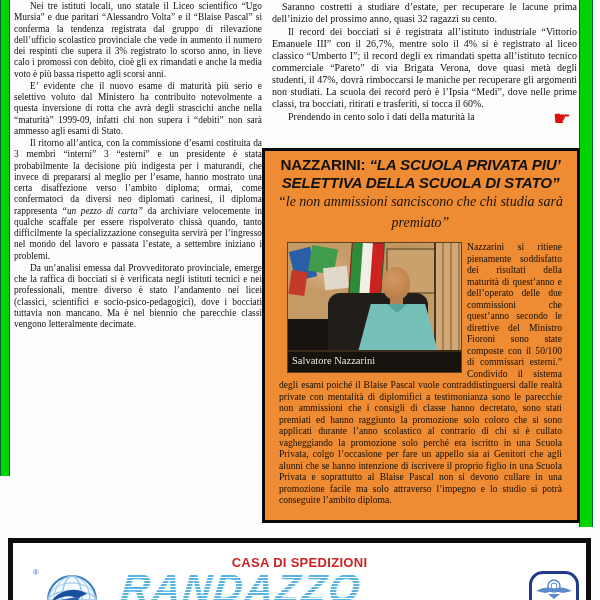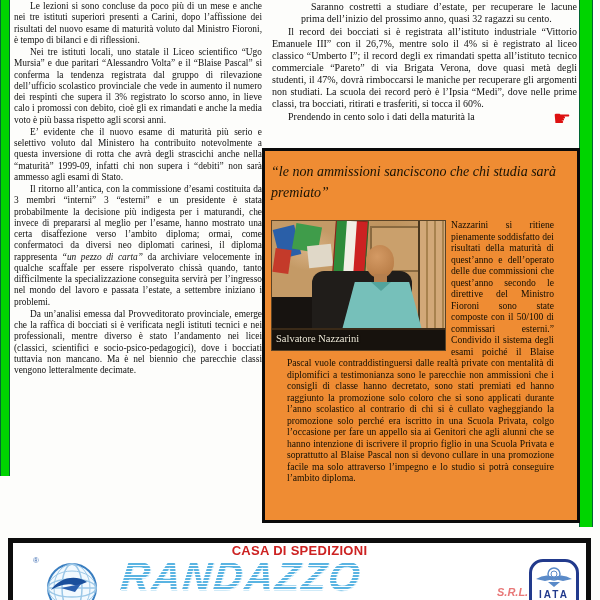--- a/index.html
+++ b/index.html
@@ -7,33 +7,33 @@
         font-family:"Liberation Serif",serif;color:#121212;}
   
   .stripe{position:absolute;background:#00d400;border-left:1px solid #063;border-right:1px solid #063;}
   .stripe-left{left:0;top:0;width:8px;height:476px;}
   .stripe-right{left:579px;top:0;width:12px;height:527px;}
   
   .col{position:absolute;text-align:justify;}
   .col-left{left:14px;top:1px;width:248px;font-size:9.4px;line-height:11.25px;}
   .col-right{left:272px;top:1px;width:305px;font-size:10px;line-height:12px;}
   .col p{margin:0 0 1px 0;text-indent:16px;}
-  .col p.noind{text-indent:10px;margin-left:29px;}
+  .col p.noind{text-indent:10px;}
   .hand{float:right;color:#dd1111;font-size:20px;line-height:14px;font-family:"DejaVu Sans",sans-serif;margin-right:6px;}
   
   .feature-box{position:absolute;left:262px;top:148px;width:318px;height:375px;box-sizing:border-box;
                background:#ef8c33;border:3px solid #0a0a0a;padding:5px 7px 4px 6px;}
   .headline{font-family:"Liberation Sans",sans-serif;font-weight:bold;text-align:center;
             font-size:15.2px;line-height:17.5px;color:#111;letter-spacing:-0.2px;}
   .headline .hquote{font-style:italic;}
-  .subtitle{font-style:italic;font-size:14px;line-height:21px;color:#181204;margin-top:5px;}
+  .subtitle{font-style:italic;text-align:center;font-size:14px;line-height:21px;color:#181204;}
   .box-body{margin-top:7px;font-size:9.6px;line-height:11.5px;text-align:justify;color:#120d02;}
-  .box-body p{margin:16px;}
+  .box-body p{margin:8px;}
   
-  .photo{position:relative;float:left;width:175px;height:131px;margin:1px 5px 2px 0;
+  .photo{position:relative;float:left;width:175px;height:131px;margin:1px 5px 2px 16px;
          overflow:hidden;background:
          radial-gradient(46px 30px at 22% 22%, #d8b184 0%, rgba(216,177,132,0) 70%),
          radial-gradient(56px 36px at 66% 14%, #b98c55 0%, rgba(185,140,85,0) 70%),
          radial-gradient(64px 44px at 62% 62%, #d3a875 0%, rgba(211,168,117,0) 70%),
          #c49a66;border:1px solid #5a4326;box-sizing:border-box;}
   .ph{position:absolute;}
   .ph-frame{left:98px;top:5px;width:50px;height:42px;border:2px solid #8a6a40;background:#caa06c;}
   .ph-pillar{right:0;top:0;width:25px;height:131px;
              background:repeating-linear-gradient(90deg,#d2a878 0 6px,#a8824e 6px 8px);
              border-left:2px solid #4a371e;}
@@ -53,21 +53,21 @@
   .ph-shirt{left:70px;top:61px;width:80px;height:48px;background:#76c0ba;
             clip-path:polygon(16% 0,84% 0,100% 100%,0 100%);}
   .ph-collar{left:99px;top:61px;width:20px;height:9px;background:#53a49c;
              clip-path:polygon(0 0,100% 0,50% 100%);}
   .ph-desk{left:0;top:107px;width:175px;height:24px;background:#17120d;border-top:2px solid #3a2a18;}
   .ph-caption{left:4px;bottom:6px;color:#f0ead8;font-size:10.5px;font-family:"Liberation Serif",serif;
               text-shadow:0 0 2px #000;}
   
   .ad{position:absolute;left:8px;top:538px;width:583px;height:80px;box-sizing:border-box;
       background:#ffffff;border:5px solid #0d0d0d;}
-  .ad-tagline{margin-top:0;text-align:center;color:#cc2222;font-family:"Liberation Sans",sans-serif;
+  .ad-tagline{margin-top:12px;text-align:center;color:#cc2222;font-family:"Liberation Sans",sans-serif;
               font-weight:bold;font-size:13px;letter-spacing:0.3px;}
   .ad-row{position:relative;height:52px;}
   .globe{position:absolute;left:24px;top:0px;}
   .reg{position:absolute;left:20px;top:-2px;font-size:8px;color:#3a6ab0;font-family:"Liberation Sans",sans-serif;}
   .brand-wrap{position:absolute;left:108px;top:-4px;width:372px;height:50px;}
   .brand{font-family:"Liberation Sans",sans-serif;font-weight:bold;font-style:italic;
          font-size:40px;letter-spacing:2px;color:#5ab4e2;transform:skewX(-6deg);display:inline-block;
          text-shadow:1px 1px 0 #cfeaf8;}
   .brand-stripes{position:absolute;inset:0;pointer-events:none;
                  background:repeating-linear-gradient(180deg,rgba(255,255,255,0) 0 2px,#ffffff 2px 3px);}
@@ -81,34 +81,38 @@
 </style>
 </head>
 <body>
 
 <div class="page">
 
   <div class="stripe stripe-left"></div>
   <div class="stripe stripe-right"></div>
 
   <div class="col col-left">
-    <p>Le lezioni si sono concluse da poco più di un mese e anche nei tre istituti superiori presenti a Carini, dopo l’affissione dei risultati del nuovo esame di maturità voluto dal Ministro Fioroni, è tempo di bilanci e di riflessioni.</p>
     <p>Nei tre istituti locali, uno statale il Liceo scientifico “Ugo Mursia” e due paritari “Alessandro Volta” e il “Blaise Pascal” si conferma la tendenza registrata dal gruppo di rilevazione dell’ufficio scolastico provinciale che vede in aumento il numero dei respinti che supera il 3% registrato lo scorso anno, in lieve calo i promossi con debito, cioè gli ex rimandati e anche la media voto è più bassa rispetto agli scorsi anni.</p>
     <p>E’ evidente che il nuovo esame di maturità più serio e selettivo voluto dal Ministero ha contribuito notevolmente a questa inversione di rotta che avrà degli strascichi anche nella “maturità” 1999-09, infatti chi non supera i “debiti” non sarà ammesso agli esami di Stato.</p>
     <p><span>Il ritorno all’antica, con la commissione d’esami costituita da 3 membri “interni” 3 “esterni” e un presidente è stata probabilmente la decisione più indigesta per i maturandi, che invece di prepararsi al meglio per l’esame, hanno mostrato una certa disaffezione verso l’ambito diploma; ormai, come confermatoci da diversi neo diplomati carinesi, il diploma rappresenta </span><i>“un pezzo di carta”</i><span> da archiviare velocemente in qualche scaffale per essere rispolverato chissà quando, tanto difficilmente la specializzazione conseguita servirà per l’ingresso nel mondo del lavoro e passata l’estate, a settembre iniziano i problemi.</span></p>
     <p>Da un’analisi emessa dal Provveditorato provinciale, emerge che la raffica di bocciati si è verificata negli istituti tecnici e nei professionali, mentre diverso è stato l’andamento nei licei (classici, scientifici e socio-psico-pedagogici), dove i bocciati tuttavia non mancano. Ma è nel biennio che parecchie classi vengono letteralmente decimate.</p>
   </div>
 
   <div class="col col-right">
     <p class="noind">Saranno costretti a studiare d’estate, per recuperare le lacune prima dell’inizio del prossimo anno, quasi 32 ragazzi su cento.</p>
     <p>Il record dei bocciati si è registrata all’istituto industriale “Vittorio Emanuele III” con il 26,7%, mentre solo il 4% si è registrato al liceo classico “Umberto I”; il record degli ex rimandati spetta all’istituto tecnico commerciale “Pareto” di via Brigata Verona, dove quasi metà degli studenti, il 47%, dovrà rimboccarsi le maniche per recuperare gli argomenti non studiati. La scuola dei record però è l’Ipsia “Medi”, dove nelle prime classi, tra bocciati, ritirati e trasferiti, si tocca il 60%.</p>
     <p><span class="hand">☛</span><span>Prendendo in cento solo i dati della maturità la</span></p>
   </div>
 
   <div class="feature-box">
+    <div class="headline">
+      <span>NAZZARINI:</span>
+      <span class="hquote">“LA SCUOLA PRIVATA PIU’</span><br>
+      <span class="hquote">SELETTIVA DELLA SCUOLA DI STATO”</span>
+    </div>
     <div class="subtitle">“le non ammissioni sanciscono che chi studia sarà premiato”</div>
     <div class="box-body">
       <div class="photo">
         <div class="ph ph-frame"></div>
         <div class="ph ph-pillar"></div>
         <div class="ph ph-posters">
           <div class="ph ph-poster1"></div>
           <div class="ph ph-poster2"></div>
           <div class="ph ph-poster3"></div>
           <div class="ph ph-poster4"></div>

